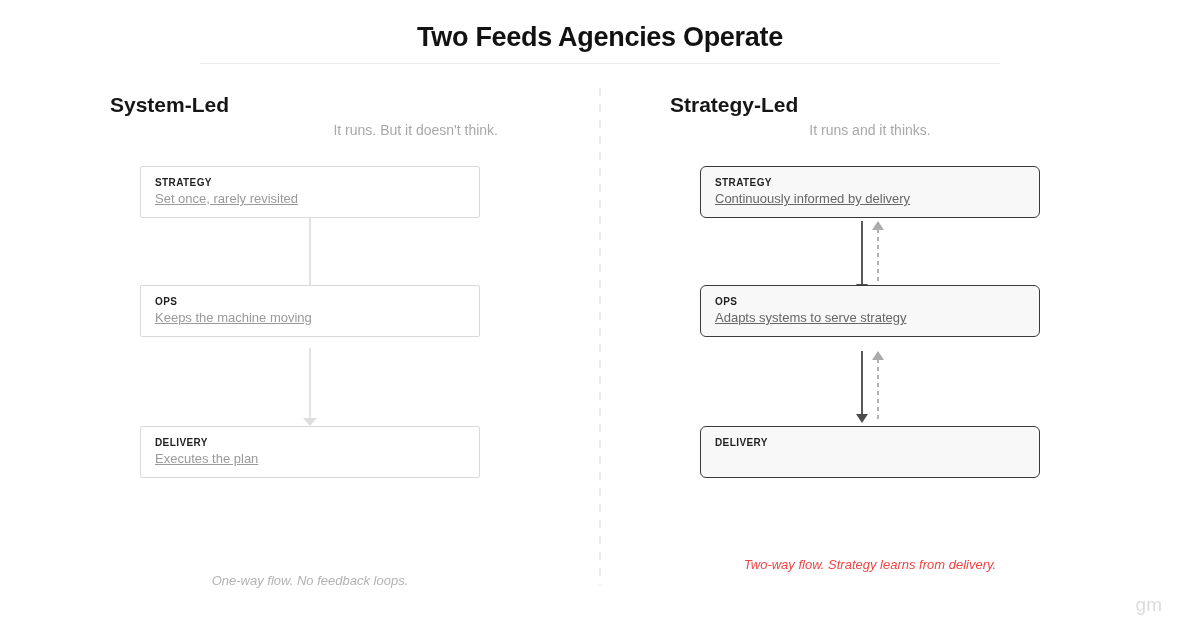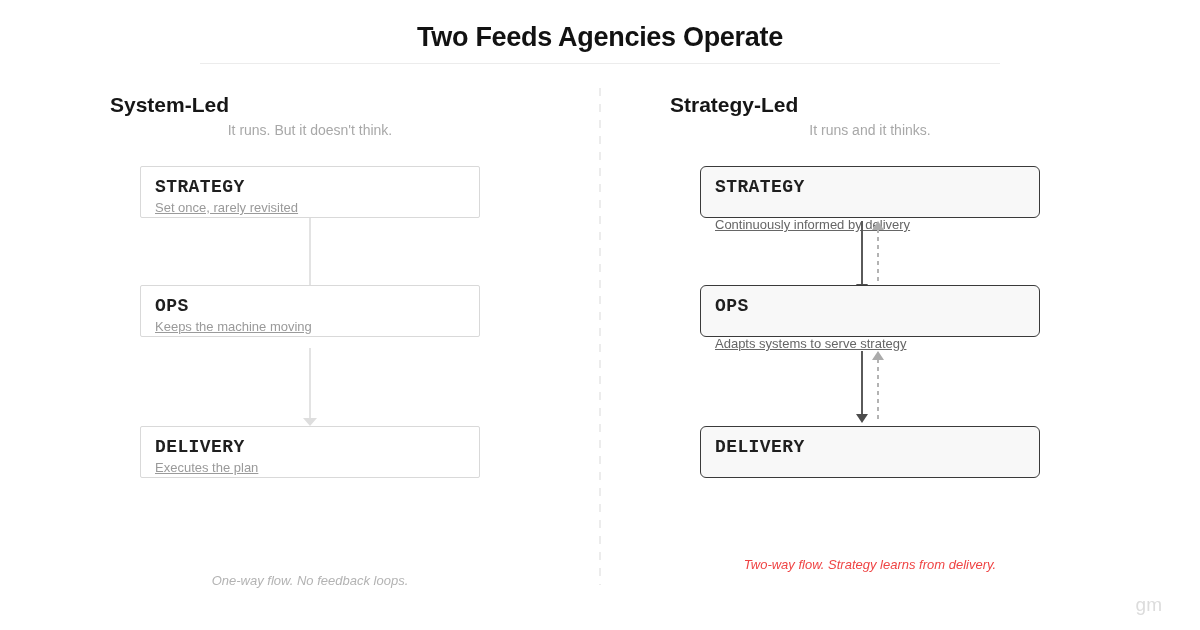--- a/index.html
+++ b/index.html
@@ -51,21 +51,21 @@
   .col-heading.right { left: 670px; }
 
   .col-subheading {
     position: absolute;
     width: 400px;
     top: 122px;
     text-align: center;
     font-size: 14px;
     color: #a8a8a8;
   }
-  .col-subheading.left  { left: 110px; }
+  .col-subheading.left  { left: 98px; text-align: right; }
   .col-subheading.right { left: 670px; }
 
   .node {
     position: absolute;
     width: 340px; height: 52px;
     padding: 10px 14px 0 14px;
     display: flex;
     flex-direction: column;
     gap: 3px;
     background: #ffffff;
@@ -79,29 +79,28 @@
     left: 700px;
     border: 1.5px solid #3a3a3a;
     border-radius: 6px;
     background: #f8f8f8;
   }
   .row1 { top: 166px; }
   .row2 { top: 285px; }
   .row3 { top: 426px; }
 
   .node-label {
-    font-size: 18px;
+    font-size: 10px;
     font-weight: bold;
     letter-spacing: 0.4px;
     color: #1f1f1f;
-    font-family: Liberation Mono, monospace;
   }
   .node-desc { font-size: 13px; text-decoration: underline; }
   .node.system  .node-desc { color: #9a9a9a; }
-  .node.strategy .node-desc { color: #666666; margin-top: 17px; }
+  .node.strategy .node-desc { color: #666666; }
 
   
   .arrow-down-light {
     position: absolute;
     left: 303px;
     width: 14px; height: 78px;
   }
   .a1 { top: 218px; }
   .a2 { top: 348px; }
   .arrow-down-light .shaft {

